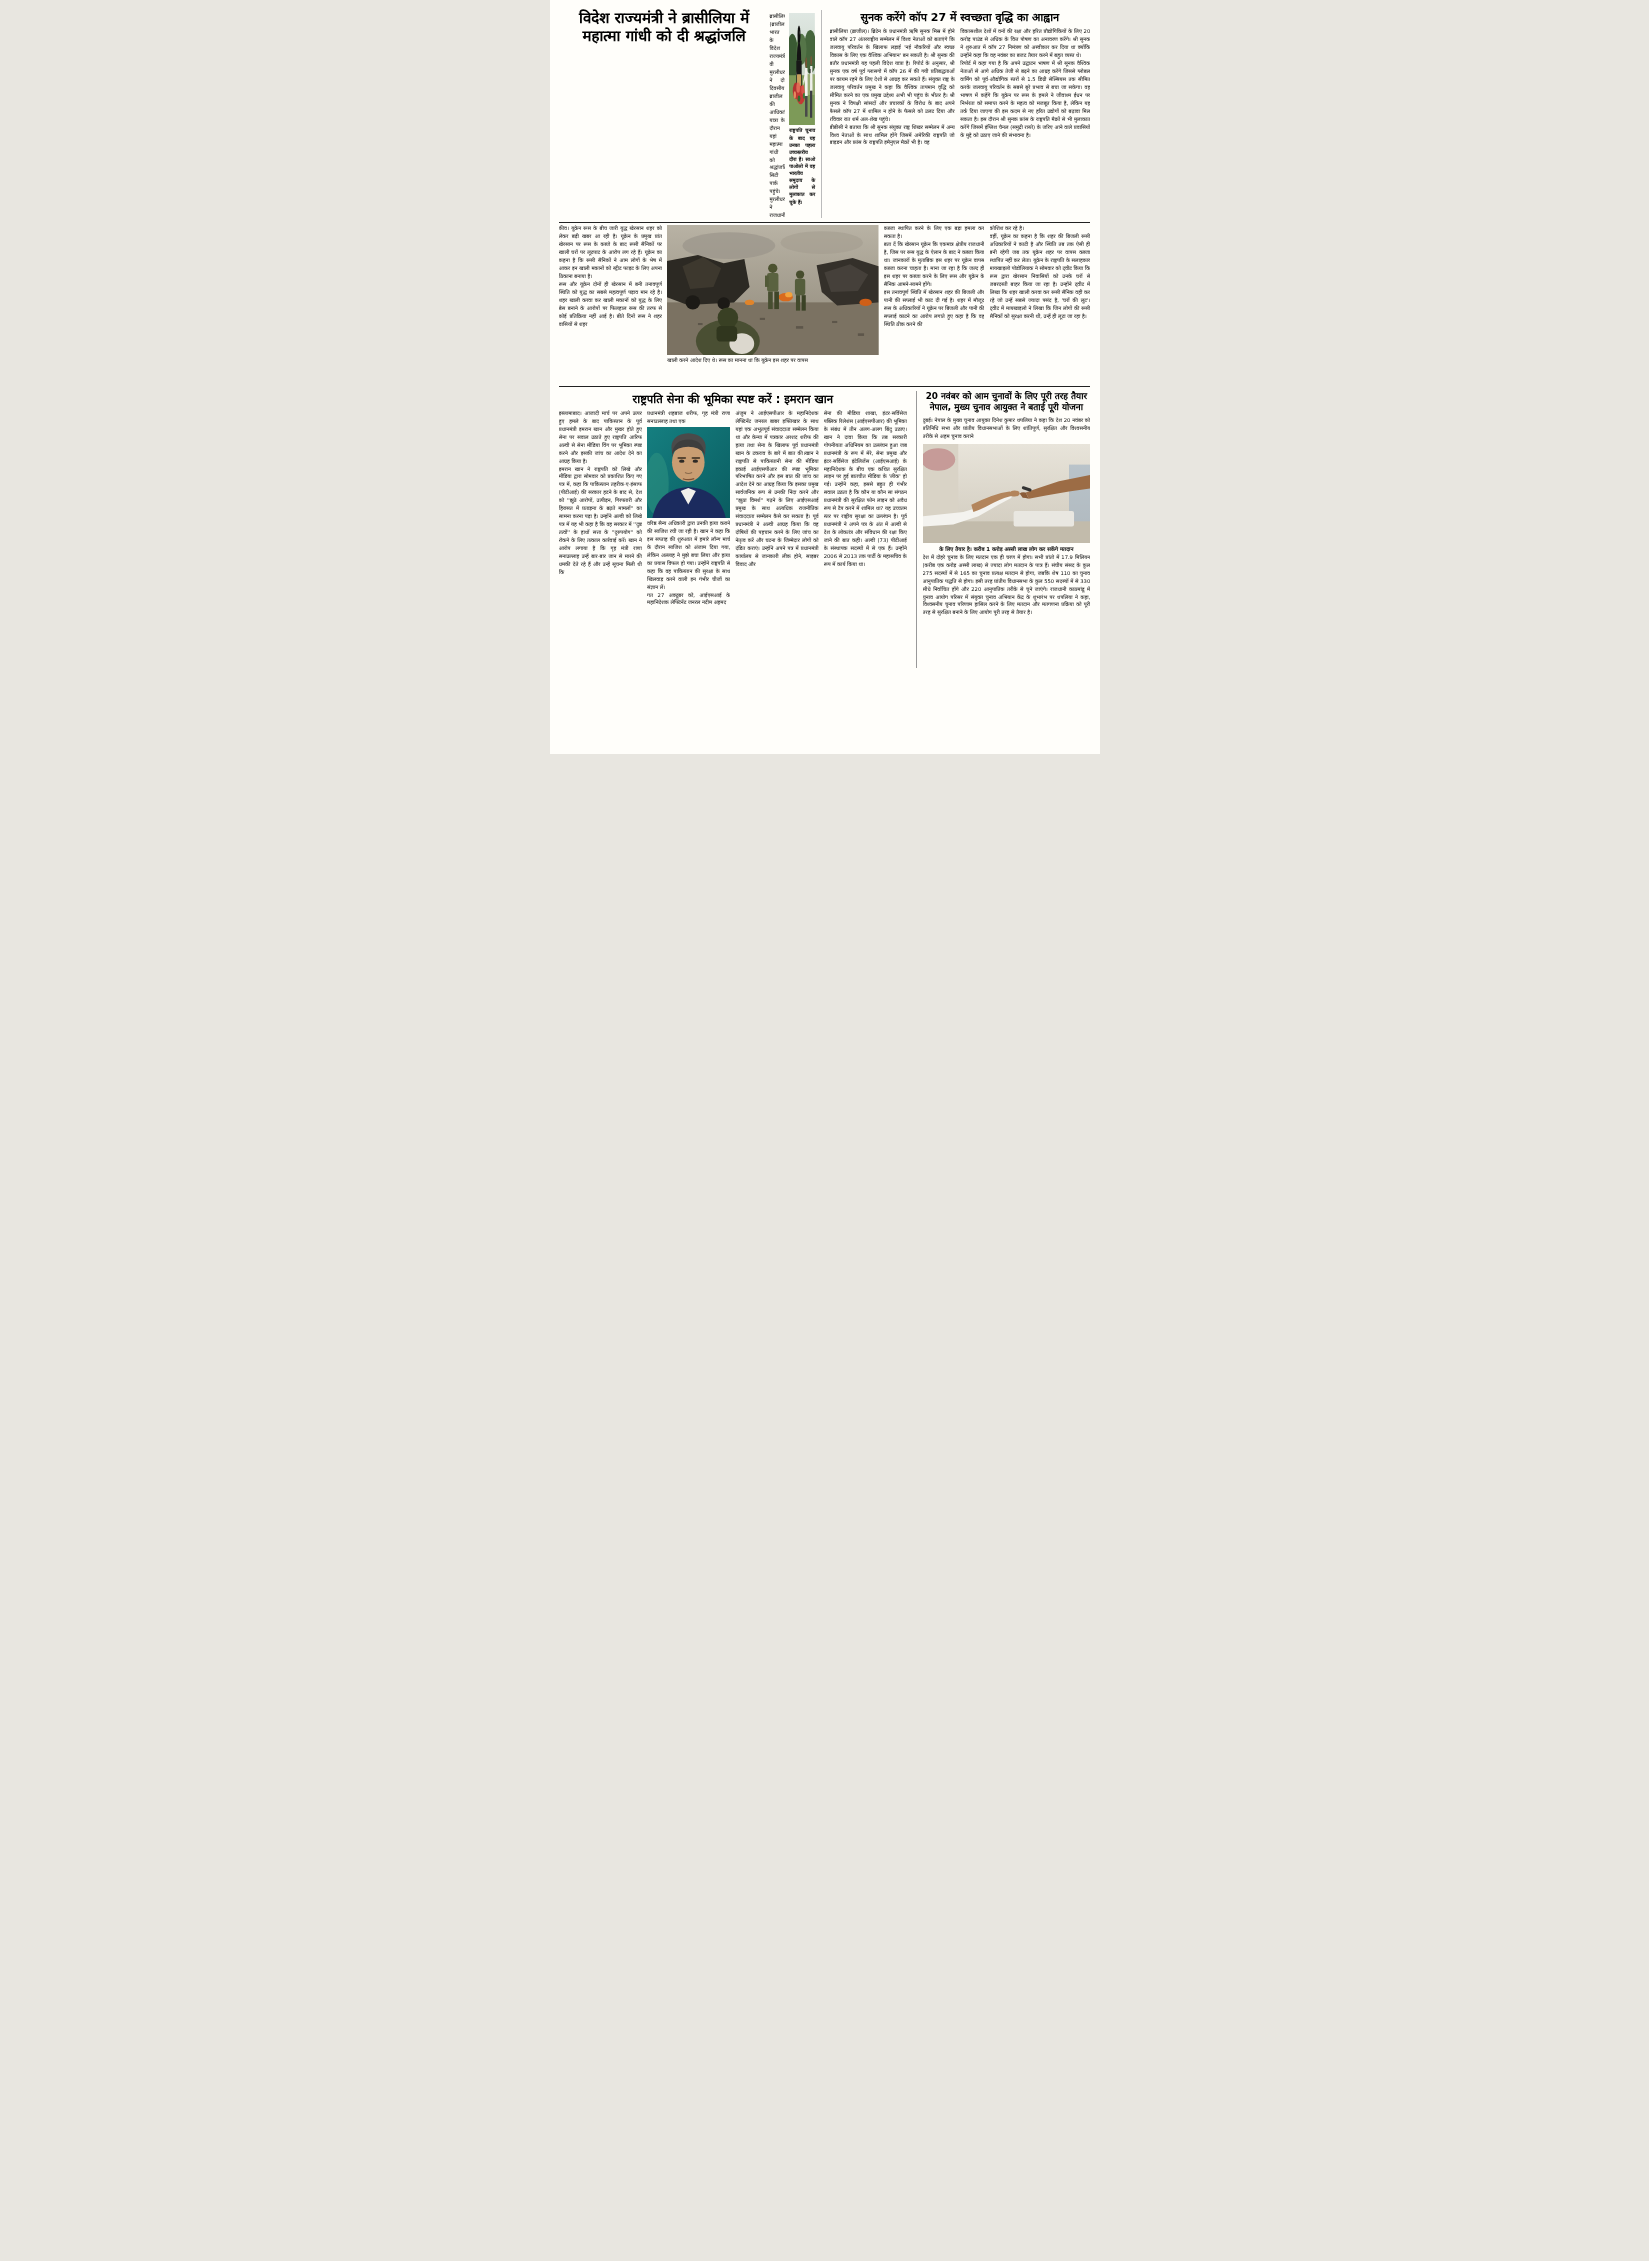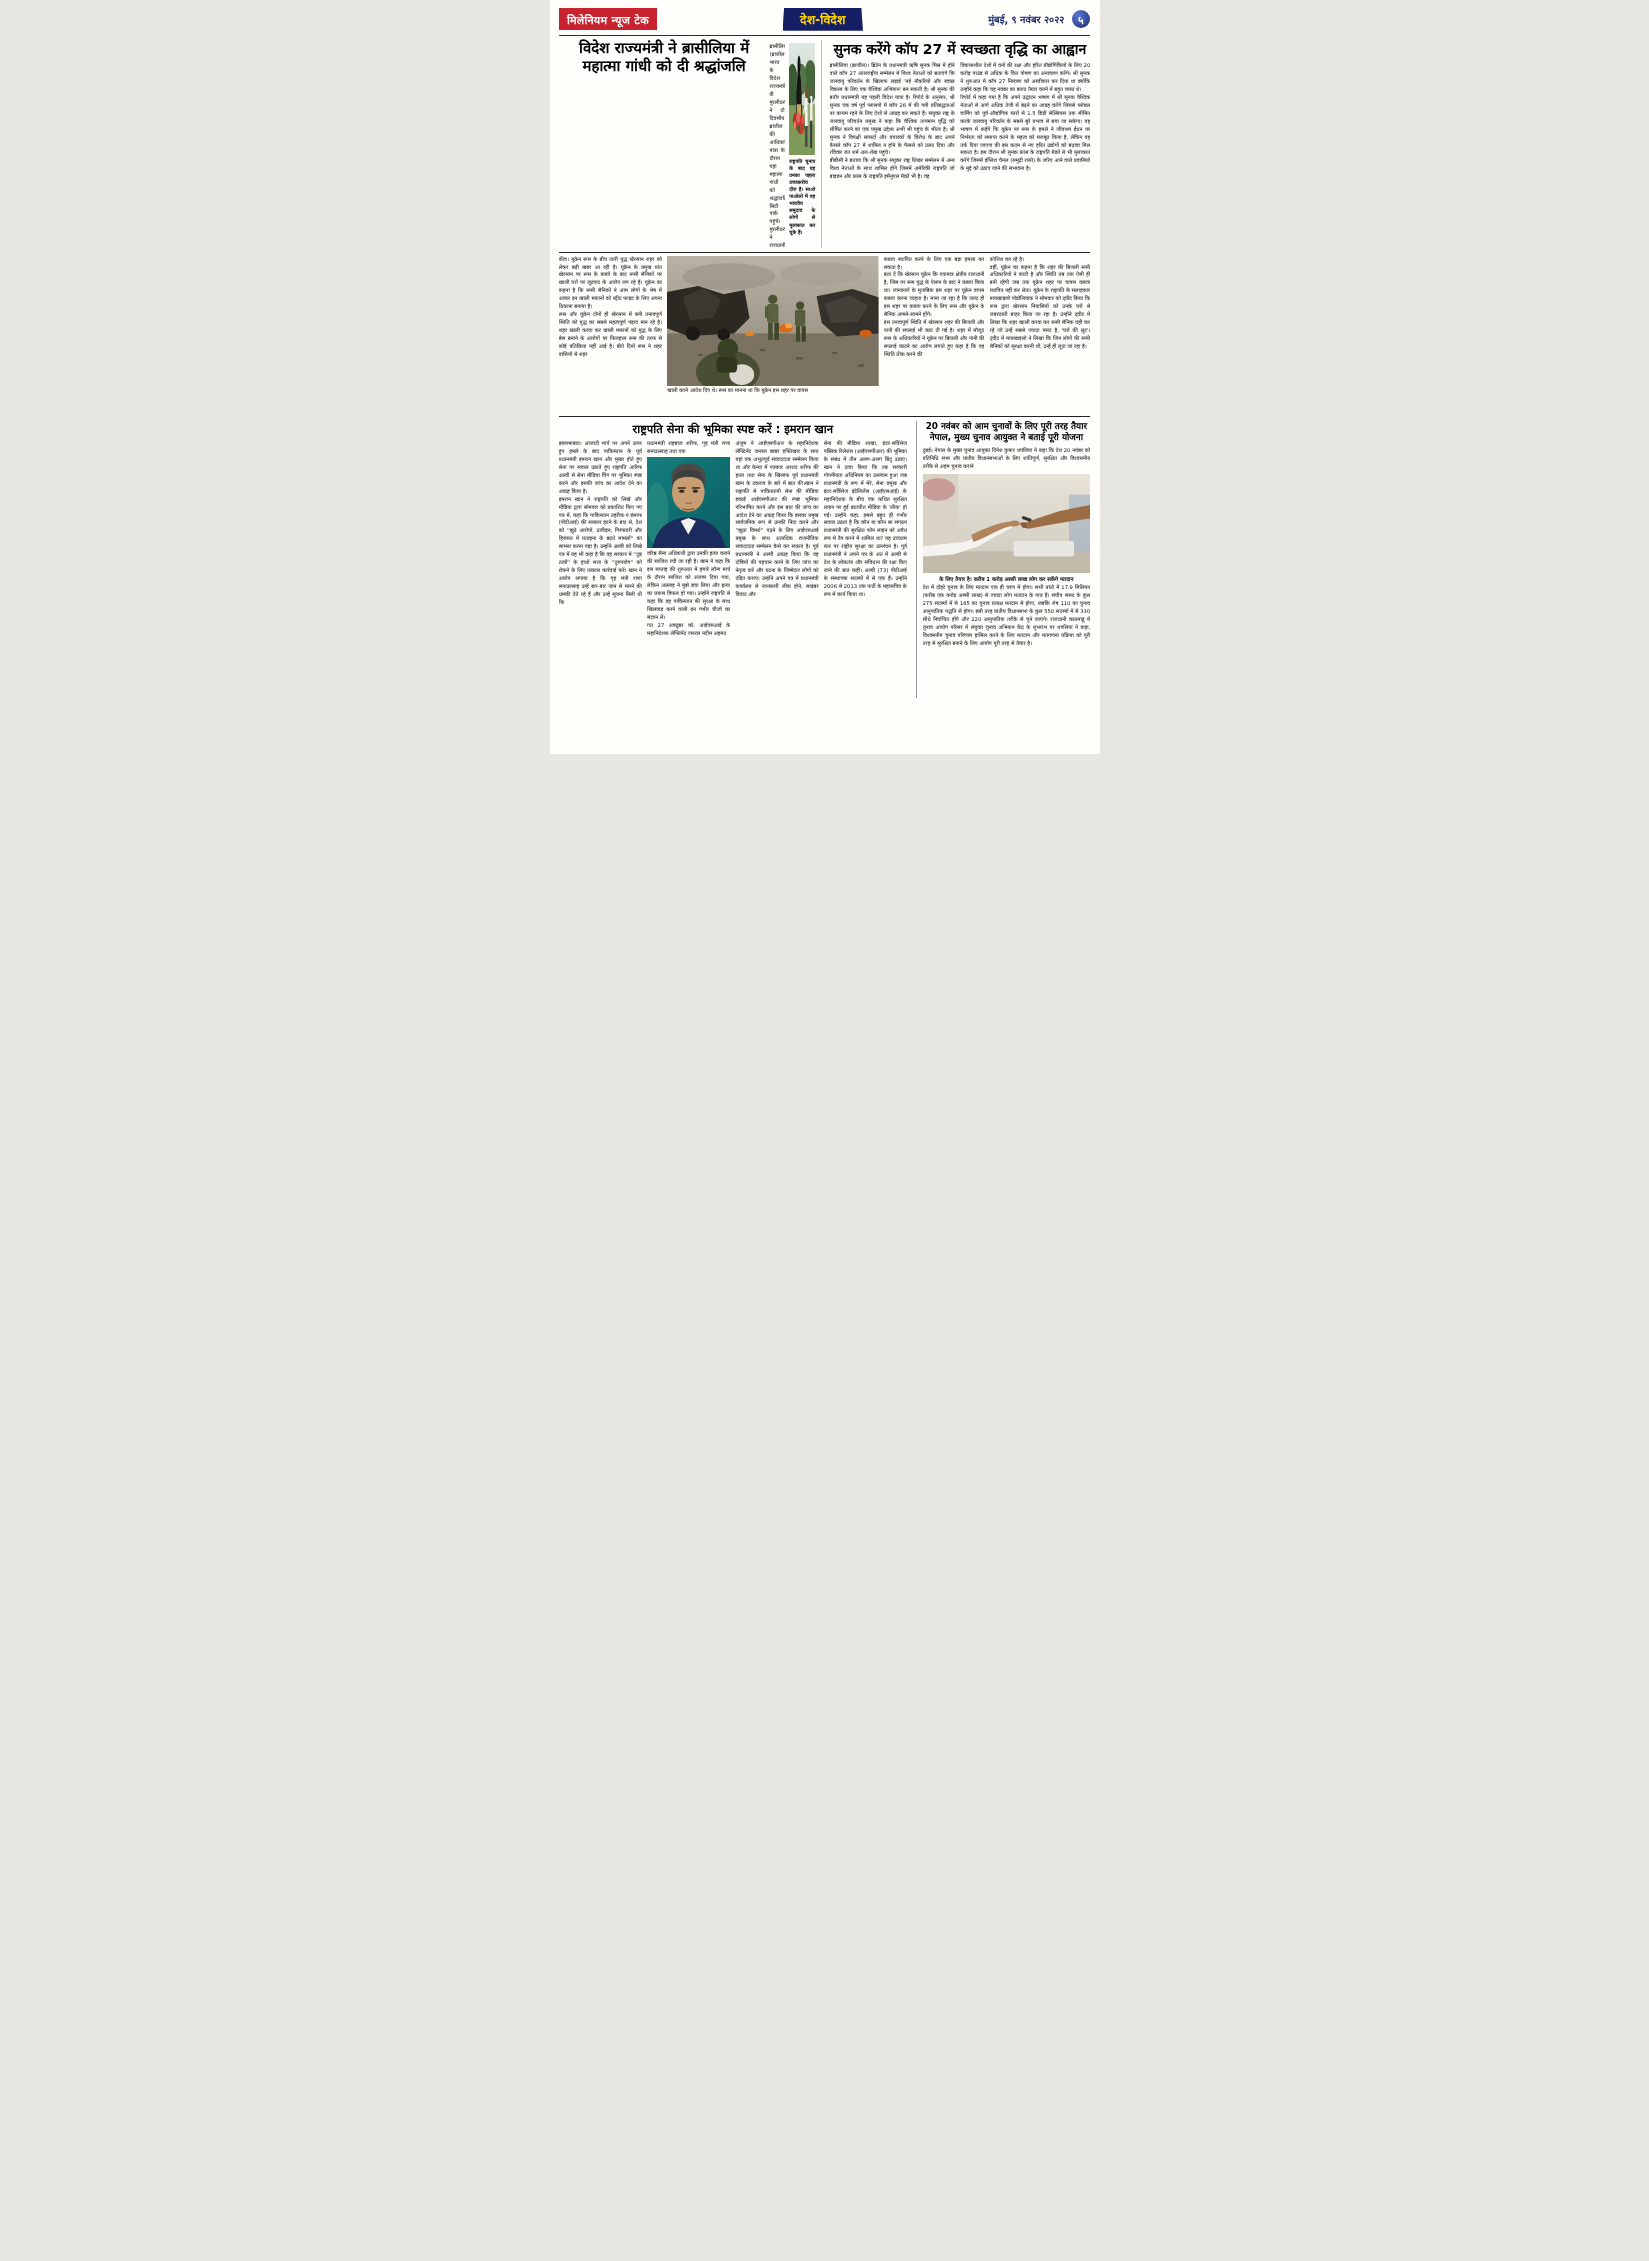--- a/index.html
+++ b/index.html
@@ -11,21 +11,21 @@
   .ribbon{background:#141f66;color:#ffd400;font-weight:bold;font-size:12.4px;padding:3.1px 17.6px;white-space:nowrap;
           clip-path:polygon(2% 0,98% 0,100% 100%,0 100%);margin:0 auto;}
   .edition{color:#1d2e6e;font-weight:bold;font-size:9.8px;white-space:nowrap;}
   .badge{width:18.6px;height:18.6px;border-radius:50%;flex:0 0 auto;
          background:radial-gradient(circle at 32% 28%,#5a74d4,#1d2e6e);color:#fff;
          font-size:11px;font-weight:bold;display:flex;align-items:center;justify-content:center;}
   
   .bodytext{font-size:5.2px;line-height:1.53;text-align:justify;white-space:pre-line;overflow:hidden;}
   h1,h2{margin:0;color:#000;}
   .h-gandhi{font-size:15px;line-height:1.18;font-weight:700;text-align:center;}
-  .h-sunak{font-size:14px;line-height:1.25;font-weight:700;text-align:center;margin:1px 0 3.1px;}
+  .h-sunak{font-size:11px;line-height:1.25;font-weight:700;text-align:center;margin:1px 0 3.1px;}
   .h-big{font-size:18.6px;line-height:1.22;font-weight:700;text-align:center;margin:2.1px 0 5.2px;}
   .h-imran{font-size:11.4px;font-weight:700;text-align:center;margin:0 0 4.1px;}
   .h-nepal{font-size:8.8px;line-height:1.3;font-weight:700;text-align:center;margin:0 0 3.1px;}
   .caption{font-size:4.9px;font-weight:bold;line-height:1.45;text-align:justify;margin-top:2.1px;}
   figure{margin:0;}
   svg{display:block;}
   
   .top{display:flex;gap:7.2px;height:208px;margin-top:4.1px;}
   .art-gandhi{width:49.6%;display:flex;flex-direction:row;border-right:0.5px solid #bbb;padding-right:6.2px;box-sizing:border-box;}
   .art-gandhi .row{display:flex;gap:4.7px;flex:1;min-height:0;margin-top:3.1px;}
@@ -47,26 +47,20 @@
   .i-col{flex:1;min-width:0;}
   .i-col2{display:flex;flex-direction:column;gap:1.6px;}
   .nepal{flex:1;display:flex;flex-direction:column;border-left:0.5px solid #999;padding-left:5.7px;box-sizing:border-box;}
   .n-lead{font-size:5.4px;font-weight:bold;text-align:center;margin:2.1px 0 1px;}
 </style>
 </head>
 <body>
 
 <div class="page">
 
-  <header class="masthead">
-    <div class="brand">मिलेनियम न्यूज टेक</div>
-    <div class="ribbon">देश-विदेश</div>
-    <div class="edition">मुंबई, ९ नवंबर २०२२</div>
-    <div class="badge">५</div>
-  </header>
 
   <section class="top">
 
     <article class="art-gandhi">
       <h1 class="h-gandhi">विदेश राज्यमंत्री ने ब्रासीलिया में महात्मा गांधी को दी श्रद्धांजलि</h1>
       <div class="row">
         <div class="g-col bodytext">ब्रासीलिया (ब्राजील)। भारत के विदेश राज्यमंत्री वी मुरलीधरन ने दो दिवसीय ब्राजील की आधिकारिक यात्रा के दौरान यहां महात्मा गांधी को श्रद्धांजलि सिटी पार्क पहुंचे। मुरलीधरन ने राजधानी ब्रासीलिया में स्थित सिटी पार्क में गांधी की प्रतिमा को नमन किया। वह ब्राजील के प्रमुख शहर साओ पाओलो पहुंचे थे। महात्मा गांधी को श्रद्धांजलि अर्पित करने के फोटो उन्होंने आज सुबह ट्वीट किए हैं। उन्होंने कहा है- 'स्थानीय समुदायों के बीच गांधीवादी मूल्यों और दर्शन के प्रभाव के बारे में जानकर खुशी हुई।' ब्राजील में पिछले सप्ताह</div>
         <figure class="g-fig">
           <svg width="100%" height="112" viewBox="0 0 310 216" preserveAspectRatio="none">
             <defs>

